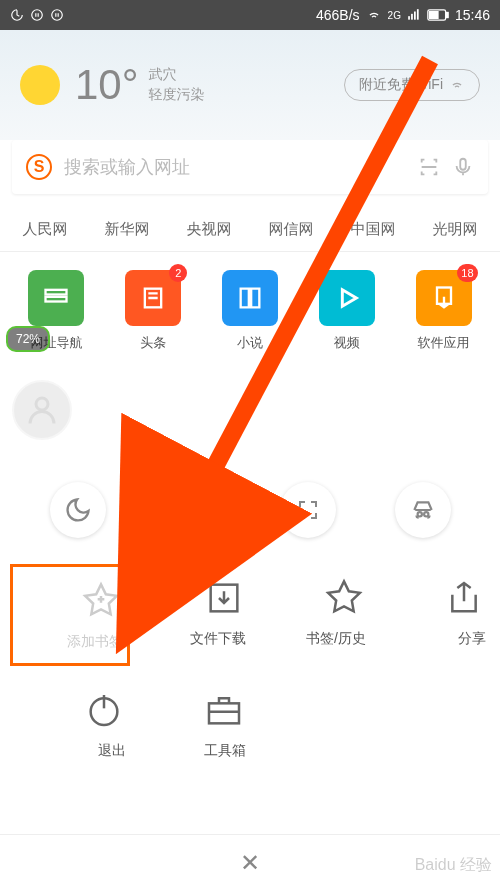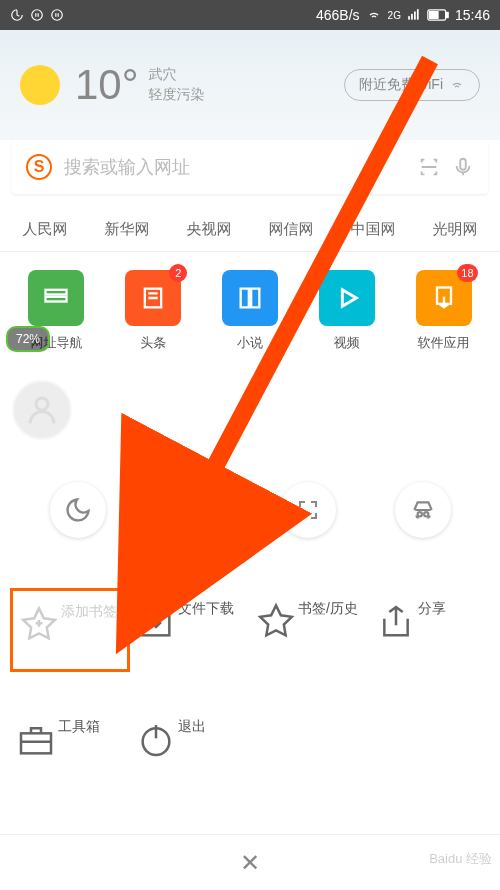--- a/index.html
+++ b/index.html
@@ -34,33 +34,33 @@
 .avatar { width: 60px; height: 60px; border-radius: 50%; background: #ddd; border: 2px solid #eee; display: flex; align-items: center; justify-content: center; }
 
 .overlay { position: absolute; left: 0; right: 0; top: 452px; bottom: 0; background: rgba(255,255,255,0.96); backdrop-filter: blur(2px); z-index: 20; }
 .overlay::before { content: ""; position: absolute; top: -452px; left:0; right:0; height:452px; background: rgba(255,255,255,0.0); pointer-events:none; }
 
 .circles { display: flex; justify-content: space-around; padding: 30px 20px 10px; }
 .circle { width: 56px; height: 56px; border-radius: 50%; background: #fff; box-shadow: 0 1px 4px rgba(0,0,0,0.15); display: flex; align-items: center; justify-content: center; color: #888; }
 .circle.active { background: #2196f3; color: #fff; }
 
 .menu-grid { display: grid; grid-template-columns: repeat(4, 1fr); padding: 16px 10px; gap: 10px 0; }
-.menu-item { display: flex; flex-direction: row; align-items: flex-start; padding: 12px 4px; margin-top: 24px; }
+.menu-item { display: flex; flex-direction: column; align-items: flex-end; padding: 12px 4px; }
 .menu-icon { width: 44px; height: 44px; display: flex; align-items: center; justify-content: center; color: #666; margin-bottom: 10px; }
 .menu-label { font-size: 14px; color: #555; }
 .highlight { border: 3px solid #ff6600; }
 .highlight .menu-label, .highlight .menu-icon { color: #ccc; }
 
 .close-bar { position: absolute; bottom: 0; left: 0; right: 0; height: 56px; display: flex; align-items: center; justify-content: center; border-top: 1px solid #eee; }
 .close-x { font-size: 24px; color: #888; }
 
 .arrow { position: absolute; z-index: 30; pointer-events: none; }
 
 .dim { opacity: 0.5; }
-.watermark { position: absolute; right: 8px; bottom: 22px; color: rgba(0,0,0,0.2); font-size: 13px; z-index: 40; }
+.watermark { position: absolute; right: 8px; bottom: 14px; color: rgba(0,0,0,0.2); font-size: 16px; z-index: 40; }
 
 svg { display: block; }
 </style>
 </head>
 <body>
 
 <div class="status-bar">
   <div class="status-left">
     <span>
         <svg width="14" height="14" viewBox="0 0 24 24" fill="none" stroke="#fff" stroke-width="2">
@@ -265,34 +265,34 @@
       <div class="menu-icon">
           <svg width="40" height="40" viewBox="0 0 24 24" fill="none" stroke="#666" stroke-width="1.5">
             <path d="M5 10v10h14V10M12 3v11M16 6l-4-3-4 3"></path>
           </svg>
         </div>
       <div class="menu-label">分享</div>
     </div>
     <div class="menu-item">
       <div class="menu-icon">
           <svg width="40" height="40" viewBox="0 0 24 24" fill="none" stroke="#666" stroke-width="1.5">
+            <circle cx="12" cy="13" r="8"></circle>
+            <path d="M12 3v8"></path>
+          </svg>
+        </div>
+      <div class="menu-label">退出</div>
+    </div>
+    <div class="menu-item">
+      <div class="menu-icon">
+          <svg width="40" height="40" viewBox="0 0 24 24" fill="none" stroke="#666" stroke-width="1.5">
             <rect x="3" y="8" width="18" height="12"></rect>
             <path d="M3 13h18M9 8V5h6v3"></path>
           </svg>
         </div>
       <div class="menu-label">工具箱</div>
-    </div>
-    <div class="menu-item">
-      <div class="menu-icon">
-          <svg width="40" height="40" viewBox="0 0 24 24" fill="none" stroke="#666" stroke-width="1.5">
-            <circle cx="12" cy="13" r="8"></circle>
-            <path d="M12 3v8"></path>
-          </svg>
-        </div>
-      <div class="menu-label">退出</div>
     </div>
   </div>
 
   <div class="close-bar">
     <span class="close-x">✕</span>
   </div>
 </div>
 
 <svg class="arrow" width="500" height="890" style="top:0;left:0">
   <defs>

